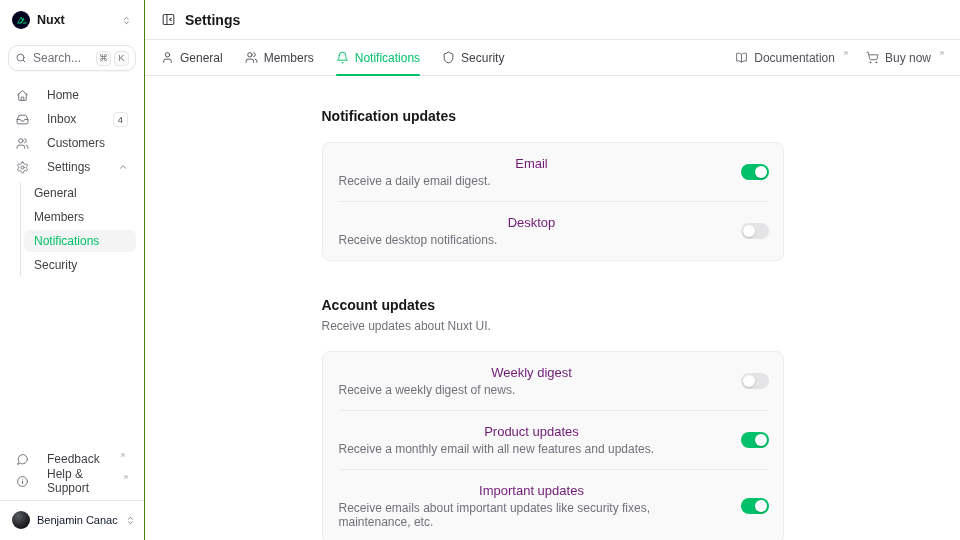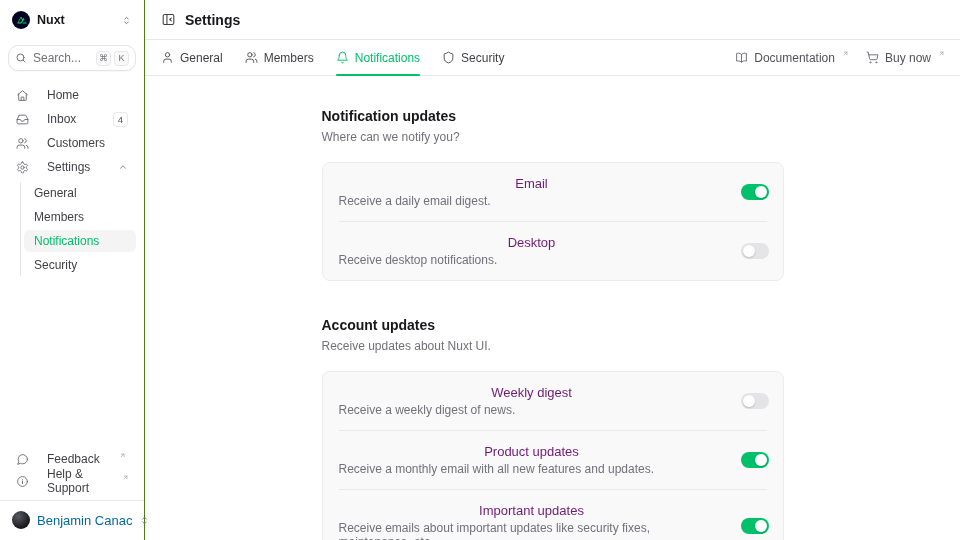--- a/index.html
+++ b/index.html
@@ -65,21 +65,21 @@
 
   .spacer { flex: 1; }
   .ext { color: #a1a1aa; position: relative; top: -4px; left: 1px; display: inline-flex; }
 
   .user-section { border-top: 1px solid #e7e7e9; margin: 8px -8px 0; padding: 7px 8px 0; }
   .user-row { display: flex; align-items: center; gap: 7px; height: 24px; padding: 0 4px; border-radius: 6px; cursor: pointer; }
   .avatar {
     width: 18px; height: 18px; border-radius: 50%; flex: 0 0 18px;
     background: radial-gradient(circle at 35% 30%, #5a5a64 0%, #17171a 70%);
   }
-  .user-name { flex: 1; font-weight: 500; font-size: 13px; color: #0369a1; white-space: nowrap; }
+  .user-name { flex: 1; font-weight: 500; font-size: 11px; color: #0f172a; white-space: nowrap; }
 
   
   .main { flex: 1; min-width: 0; display: flex; flex-direction: column; }
   .topbar {
     height: 40px; flex: 0 0 40px; display: flex; align-items: center; gap: 9px;
     padding: 0 16px; border-bottom: 1px solid #e7e7e9;
   }
   .collapse-btn { display: flex; color: #3f3f46; background: none; border: none; cursor: pointer; padding: 0; }
   .page-title { font-size: 14px; font-weight: 700; color: #18181b; }
 
@@ -367,21 +367,20 @@
           </span>
         </button>
       </div>
     </div>
 
     <div class="content">
       <div class="col">
 
         <section class="section">
           <h2 class="section-title">Notification updates</h2>
-          <p class="section-desc">Where can we notify you?</p>
           <div class="card">
             <div class="row">
               <div class="row-text">
                 <div class="row-label">Email</div>
                 <div class="row-desc">Receive a daily email digest.</div>
               </div>
               <button class="toggle on">
                   <span class="knob"></span>
                 </button>
             </div>

